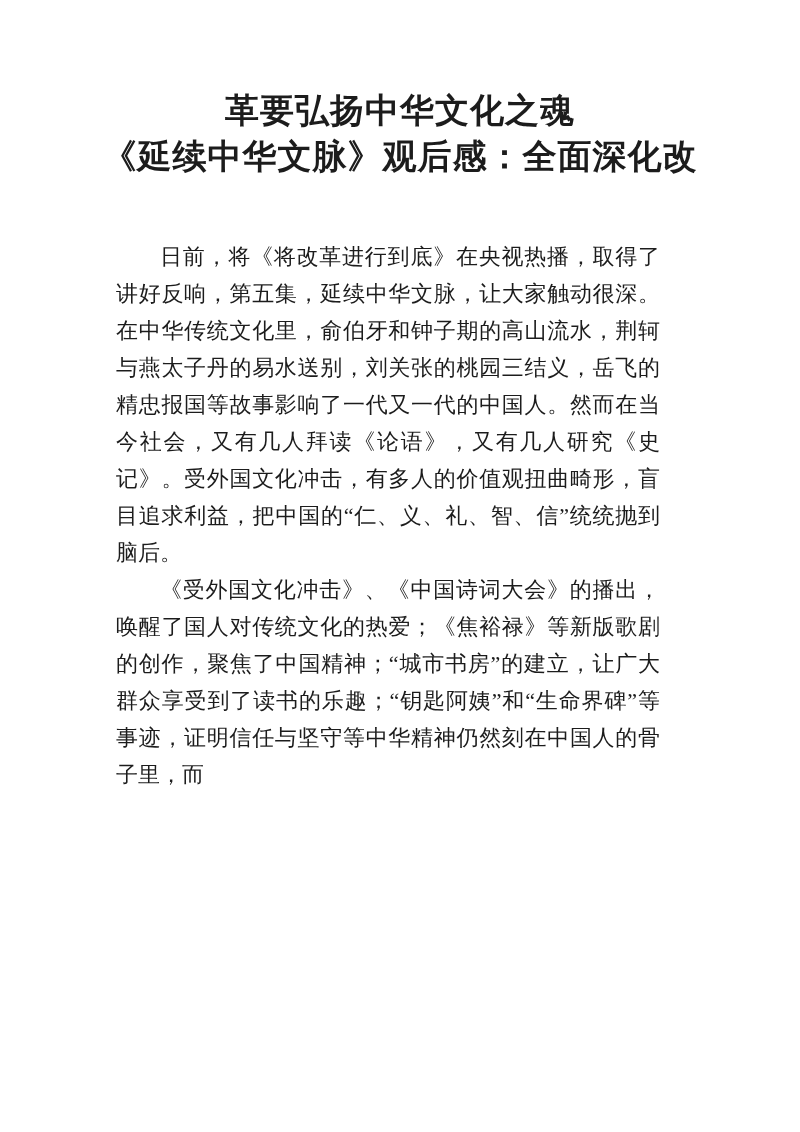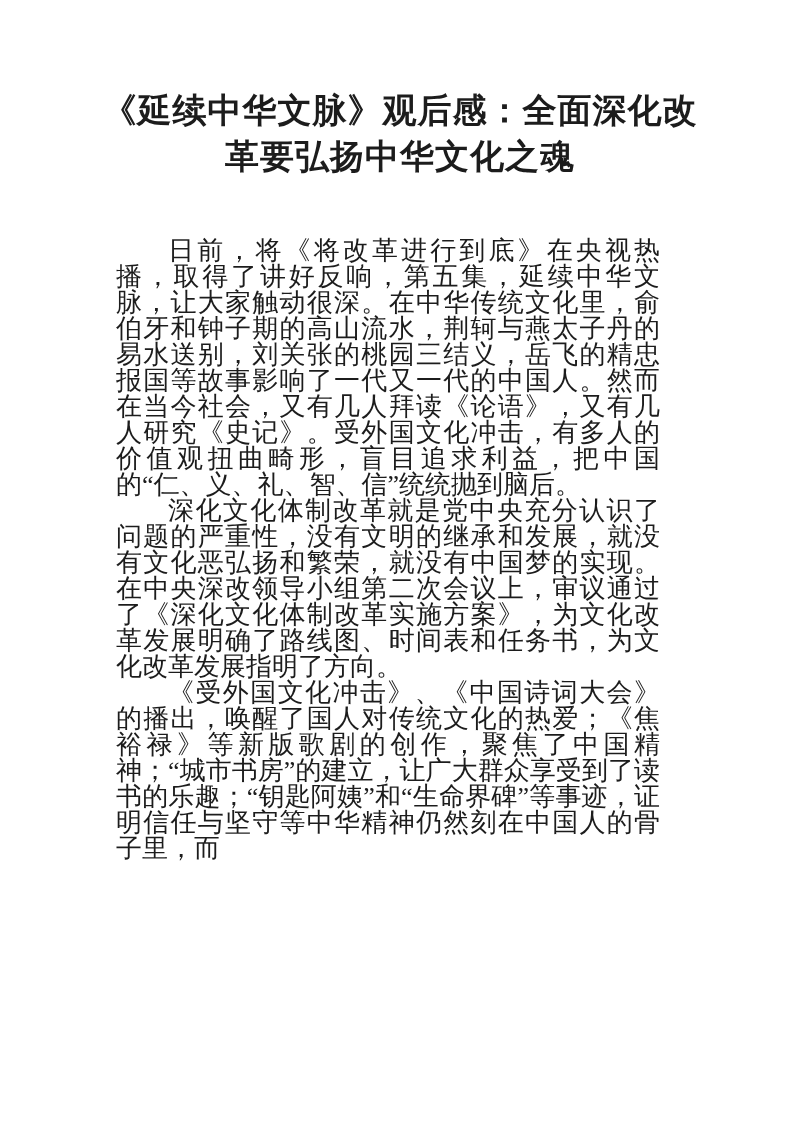--- a/index.html
+++ b/index.html
@@ -26,40 +26,39 @@
     font-size: 34px;
     font-weight: bold;
     line-height: 46px;
     letter-spacing: 1px;
   }
   .doc-title .tline {
     display: block;
   }
   .body-text {
     margin: 58px 140px 0 116px;
-    font-size: 26px;
-    line-height: 26px;
+    font-size: 22px;
+    line-height: 37px;
     text-align: justify;
     text-justify: inter-ideograph;
   }
   .body-text p {
     margin: 0;
     padding: 0;
     text-indent: 2em;
   }
 </style>
 </head>
 <body>
 
 <div class="page">
 
   <h1 class="doc-title">
+    <span class="tline">革要弘扬中华文化之魂</span>
     <span class="tline">《延续中华文脉》观后感：全面深化改</span>
-    <span class="tline">革要弘扬中华文化之魂</span>
   </h1>
 
   <div class="body-text">
     <p>日前，将《将改革进行到底》在央视热播，取得了讲好反响，第五集，延续中华文脉，让大家触动很深。在中华传统文化里，俞伯牙和钟子期的高山流水，荆轲与燕太子丹的易水送别，刘关张的桃园三结义，岳飞的精忠报国等故事影响了一代又一代的中国人。然而在当今社会，又有几人拜读《论语》，又有几人研究《史记》。受外国文化冲击，有多人的价值观扭曲畸形，盲目追求利益，把中国的“仁、义、礼、智、信”统统抛到脑后。</p>
-    <p>深化文化体制改革就是党中央充分认识了问题的严重性，没有文明的继承和发展，就没有文化恶弘扬和繁荣，就没有中国梦的实现。在中央深改领导小组第二次会议上，审议通过了《深化文化体制改革实施方案》，为文化改革发展明确了路线图、时间表和任务书，为文化改革发展指明了方向。</p>
     <p>《受外国文化冲击》、《中国诗词大会》的播出，唤醒了国人对传统文化的热爱；《焦裕禄》等新版歌剧的创作，聚焦了中国精神；“城市书房”的建立，让广大群众享受到了读书的乐趣；“钥匙阿姨”和“生命界碑”等事迹，证明信任与坚守等中华精神仍然刻在中国人的骨子里，而</p>
   </div>
 
 </div>
 
 </body></html>

